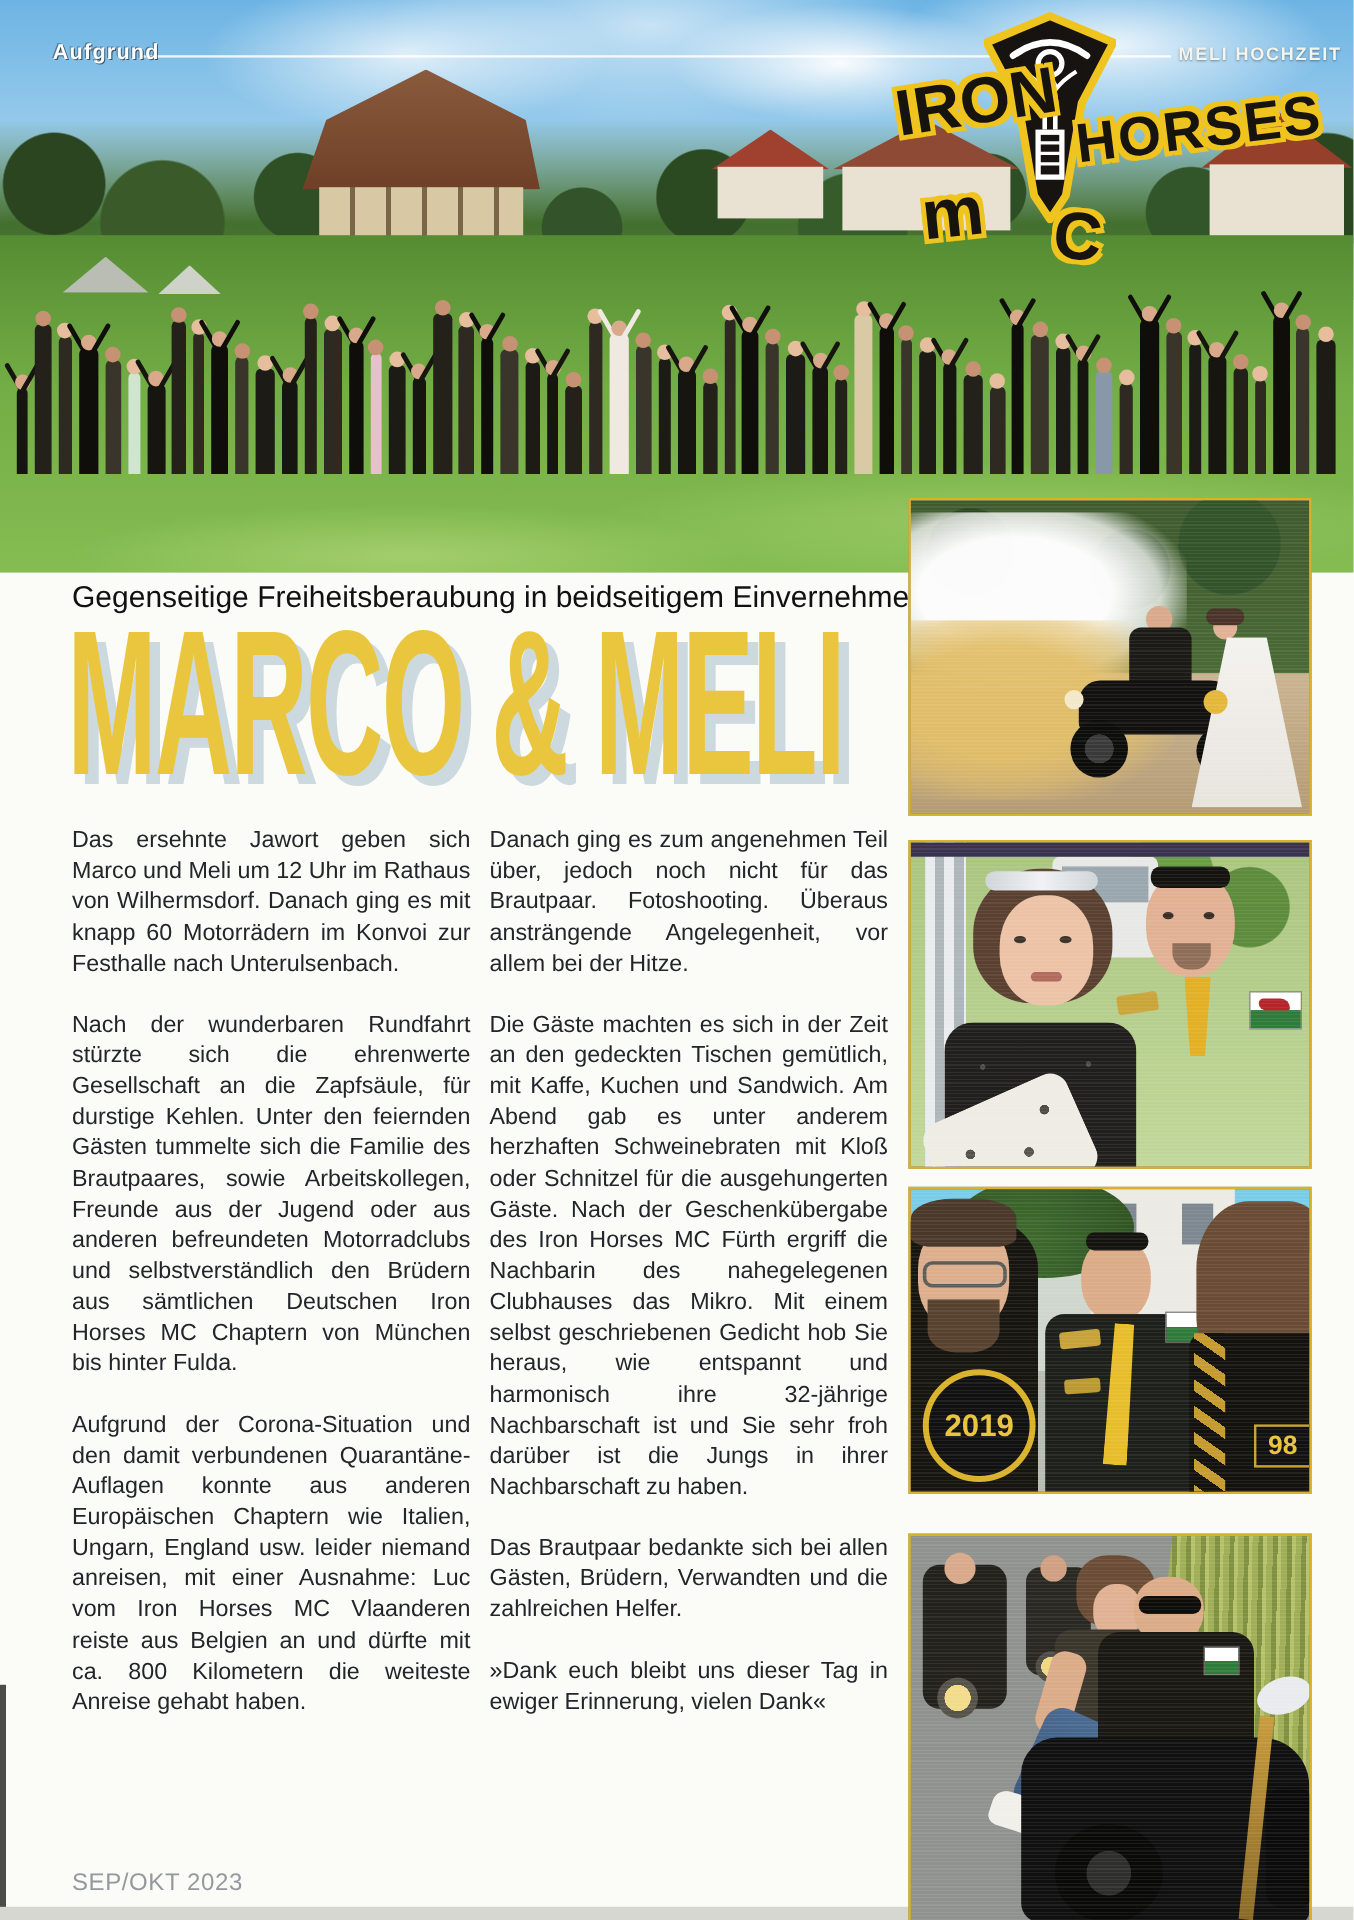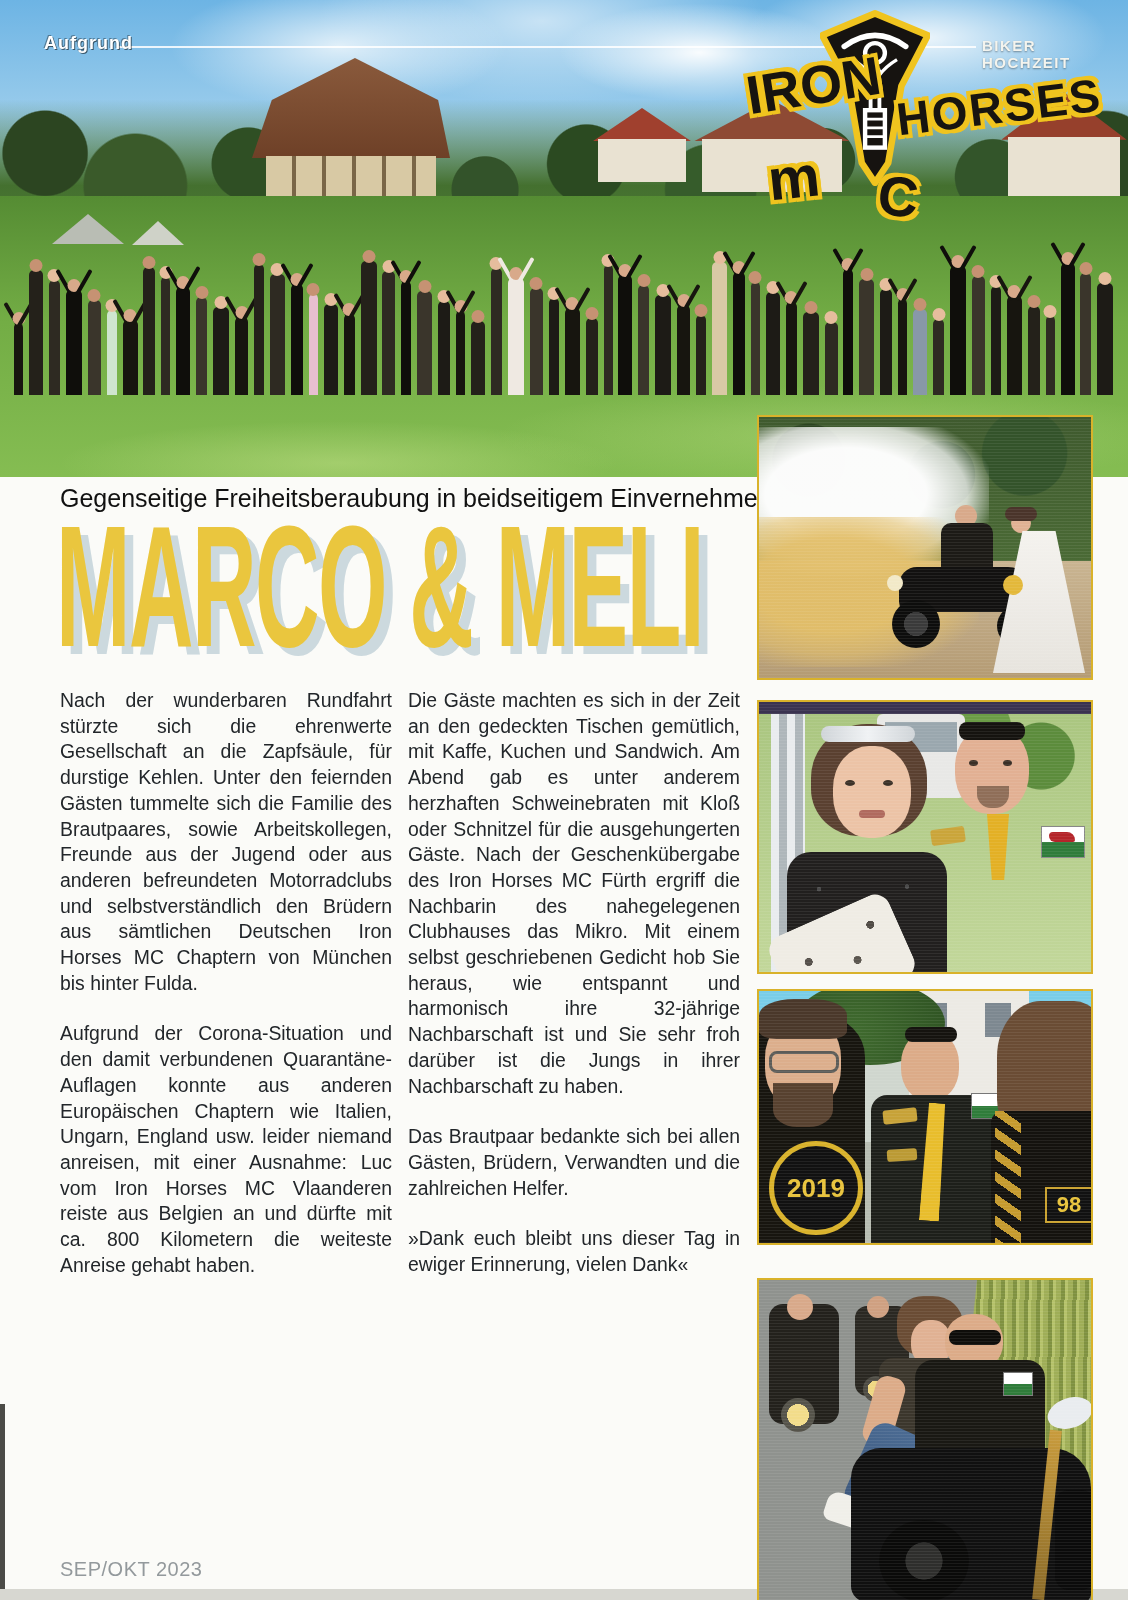--- a/index.html
+++ b/index.html
@@ -286,21 +286,21 @@
       <div class="person" style="height: 122px; width: 11px; background: rgb(58, 53, 43); color: rgb(58, 53, 43);">
         <span class="head" style="background: rgb(198, 146, 115);"></span>
       </div>
       <div class="person" style="height: 112px; width: 16px; background: rgb(29, 27, 22); color: rgb(29, 27, 22);">
         <span class="head" style="background: rgb(230, 189, 157);"></span>
       </div>
     </div>
 
   <div class="topline"></div>
   <div class="toprocker">Aufgrund</div>
-  <div class="bikerhochzeit">BIKER HOCHZEIT</div>
+  <div class="bikerhochzeit">MELI HOCHZEIT</div>
 
   <div class="mclogo">
     <svg class="mc-shield" viewBox="0 0 100 160">
       <polygon points="50,4 98,24 74,70 62,140 50,158 38,140 26,70 2,24" fill="#161310" stroke="#f0c41f" stroke-width="6" stroke-linejoin="round"></polygon>
       <path d="M22 34 Q50 14 78 34" fill="none" stroke="#fff" stroke-width="5" stroke-linecap="round"></path>
       <circle cx="50" cy="40" r="9" fill="none" stroke="#fff" stroke-width="4"></circle>
       <circle cx="50" cy="58" r="6" fill="#fff"></circle>
       <path d="M30 46 Q40 52 46 60 M70 46 Q60 52 54 60" fill="none" stroke="#fff" stroke-width="3"></path>
       <rect x="41" y="92" width="18" height="34" fill="none" stroke="#fff" stroke-width="4"></rect>
       <path d="M41 100 h18 M41 108 h18 M41 116 h18" stroke="#fff" stroke-width="2.5"></path>
@@ -310,25 +310,27 @@
     <span class="mcword mc-horses">HORSES</span>
     <span class="mcword mc-m">m</span>
     <span class="mcword mc-c">C</span>
   </div>
 </div>
 
 <div class="kicker">Gegenseitige Freiheitsberaubung in beidseitigem Einvernehmen</div>
 <div class="bigtitle"><span>MARCO &amp; MELI</span></div>
 
 <div class="col col1">
+    <p>Das ersehnte Jawort geben sich Marco und Meli um 12 Uhr im Rathaus von Wilhermsdorf. Danach ging es mit knapp 60 Motorrädern im Konvoi zur Festhalle nach Unterulsenbach.</p>
     <p>Nach der wunderbaren Rundfahrt stürzte sich die ehrenwerte Gesellschaft an die Zapfsäule, für durstige Kehlen. Unter den feiernden Gästen tummelte sich die Familie des Brautpaares, sowie Arbeitskollegen, Freunde aus der Jugend oder aus anderen befreundeten Motorradclubs und selbstverständlich den Brüdern aus sämtlichen Deutschen Iron Horses MC Chaptern von München bis hinter Fulda.</p>
     <p>Aufgrund der Corona-Situation und den damit verbundenen Quarantäne-Auflagen konnte aus anderen Europäischen Chaptern wie Italien, Ungarn, England usw. leider niemand anreisen, mit einer Ausnahme: Luc vom Iron Horses MC Vlaanderen reiste aus Belgien an und dürfte mit ca. 800 Kilometern die weiteste Anreise gehabt haben.</p>
   </div>
 <div class="col col2">
   <div>
+      <p>Danach ging es zum angenehmen Teil über, jedoch noch nicht für das Brautpaar. Fotoshooting. Überaus ansträngende Angelegenheit, vor allem bei der Hitze.</p>
       <p>Die Gäste machten es sich in der Zeit an den gedeckten Tischen gemütlich, mit Kaffe, Kuchen und Sandwich. Am Abend gab es unter anderem herzhaften Schweinebraten mit Kloß oder Schnitzel für die ausgehungerten Gäste. Nach der Geschenkübergabe des Iron Horses MC Fürth ergriff die Nachbarin des nahegelegenen Clubhauses das Mikro. Mit einem selbst geschriebenen Gedicht hob Sie heraus, wie entspannt und harmonisch ihre 32-jährige Nachbarschaft ist und Sie sehr froh darüber ist die Jungs in ihrer Nachbarschaft zu haben.</p>
       <p>Das Brautpaar bedankte sich bei allen Gästen, Brüdern, Verwandten und die zahlreichen Helfer.</p>
       <p>»Dank euch bleibt uns dieser Tag in ewiger Erinnerung, vielen Dank«</p>
     </div>
 
 </div>
 
 <div class="issue">SEP/OKT 2023</div>
 
 <div class="photo" style="top:415px;height:265px;">

